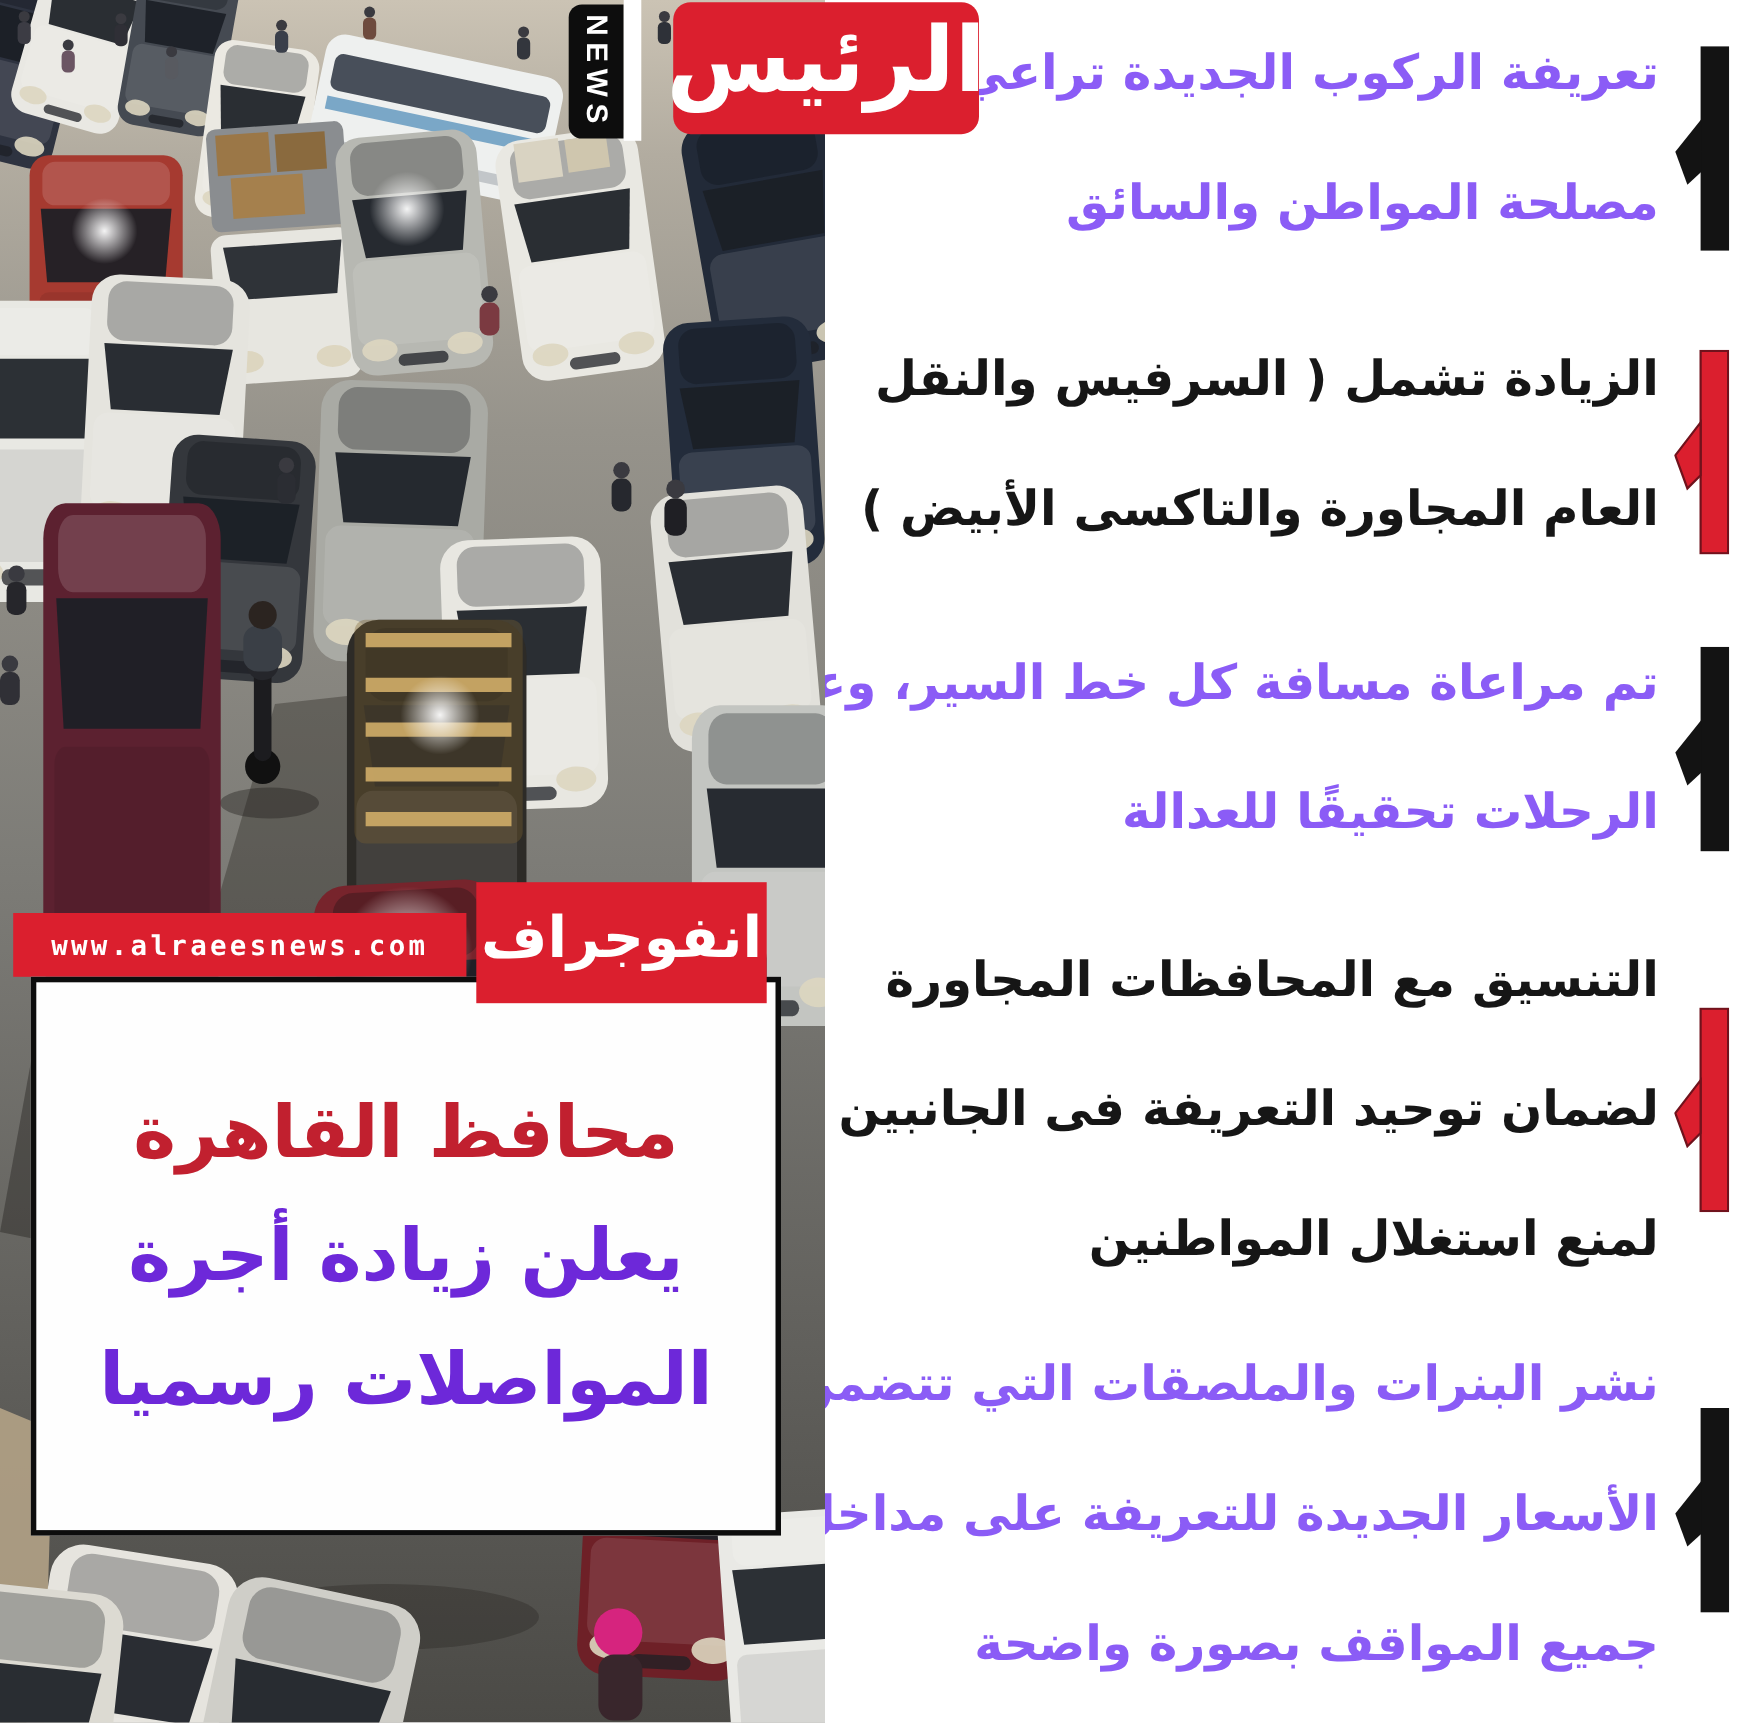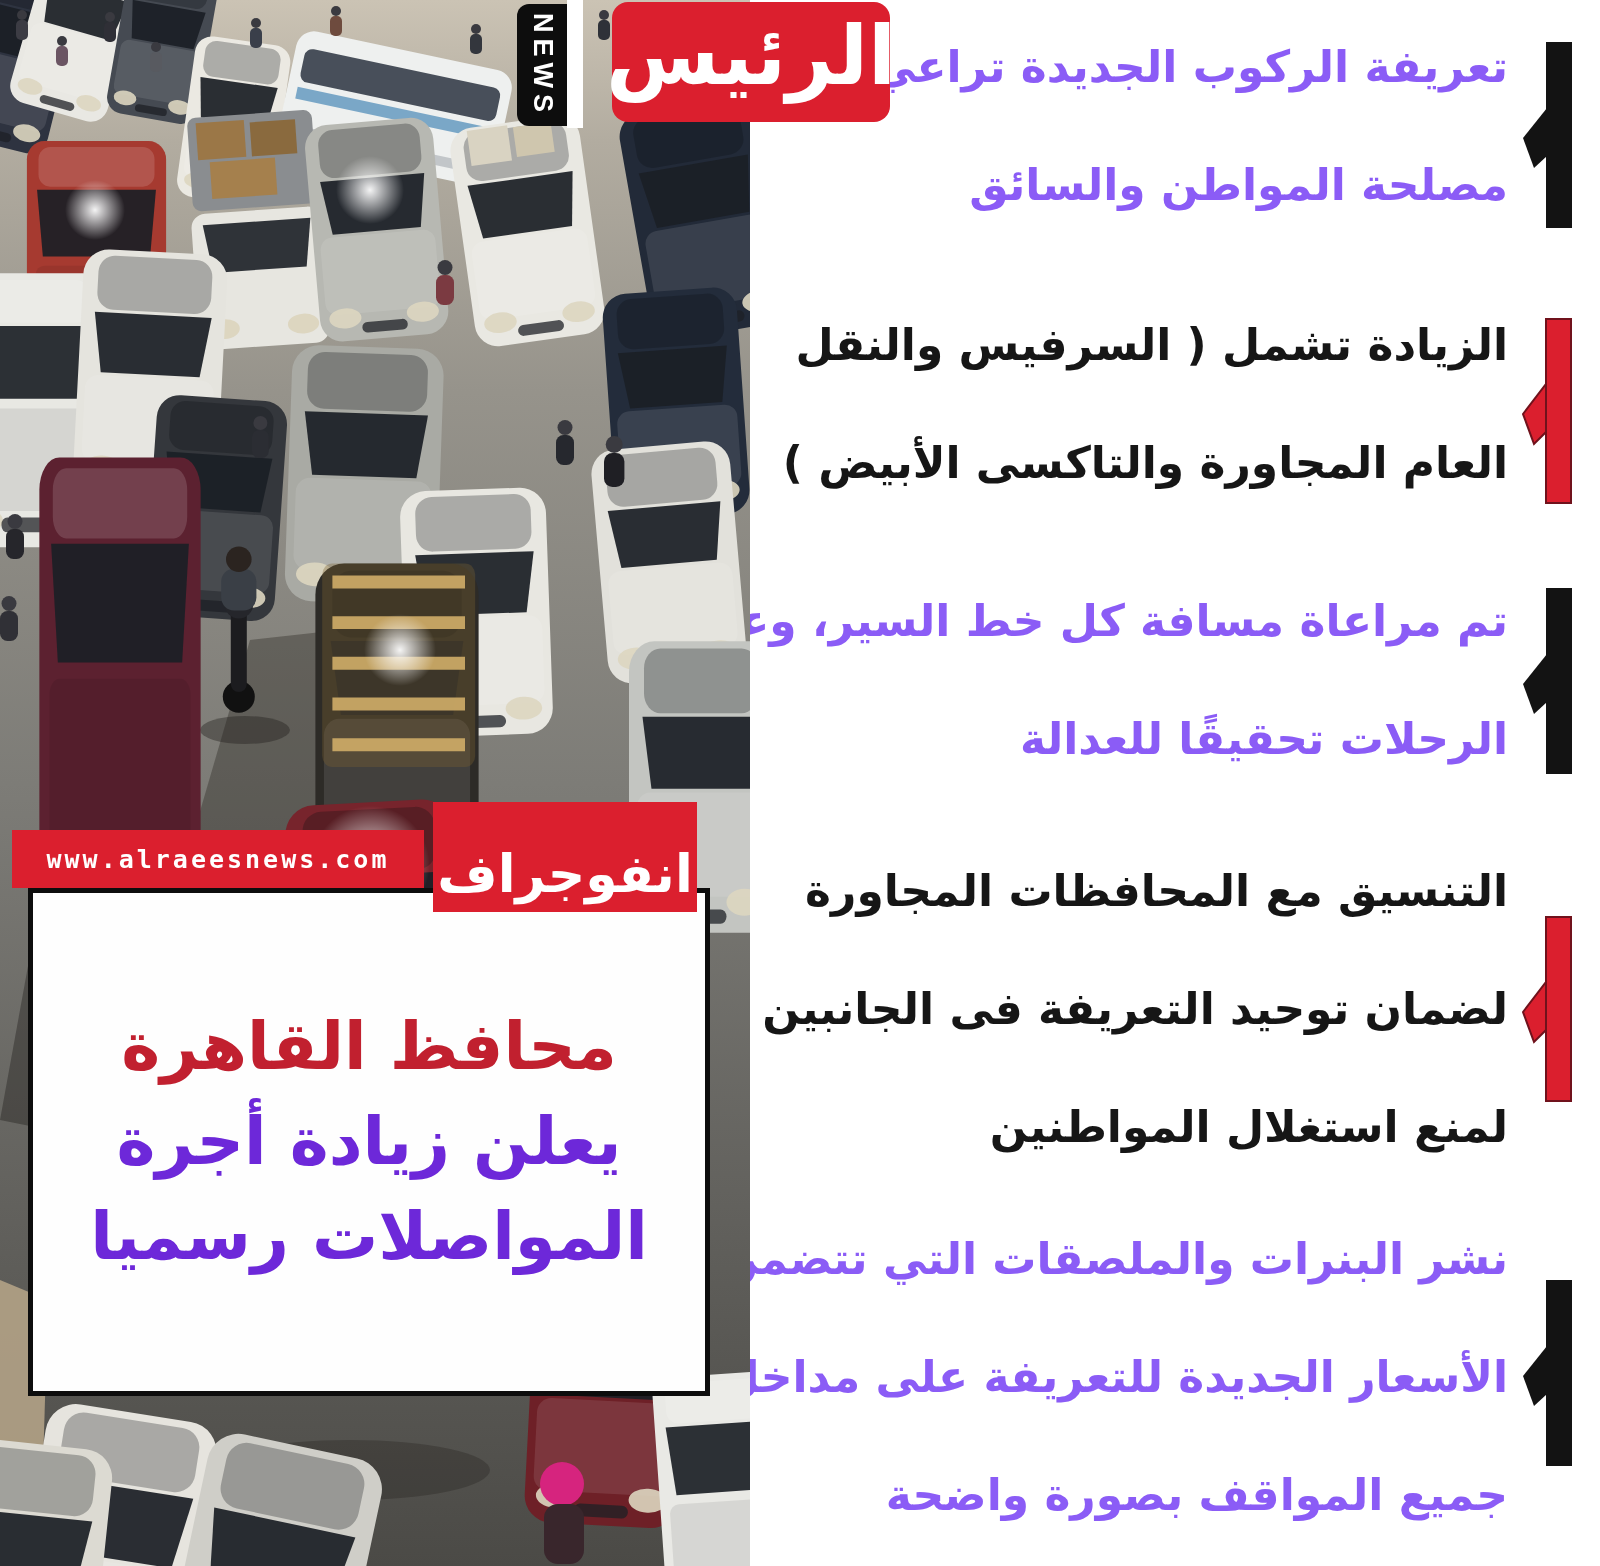--- a/index.html
+++ b/index.html
@@ -21,28 +21,28 @@
       background:#db1f2e;border-radius:16px;z-index:3;
       display:flex;align-items:center;justify-content:center;}
   .logo-box span{color:#ffffff;font-size:82px;font-weight:bold;line-height:1;padding-bottom:12px;}
 
   
   .site-strip{position:absolute;left:12px;top:830px;width:412px;height:58px;
       background:#db1f2e;z-index:3;display:flex;align-items:center;justify-content:center;}
   .site-strip span{color:#ffffff;font-family:"DejaVu Sans Mono",monospace;
       font-weight:bold;font-size:25px;letter-spacing:3px;}
   .infograph-box{position:absolute;left:433px;top:802px;width:264px;height:110px;
-      background:#db1f2e;z-index:5;display:flex;align-items:flex-end;justify-content:center;}
+      background:#db1f2e;z-index:5;display:flex;align-items:center;justify-content:center;}
   .infograph-box span{color:#ffffff;font-size:52px;font-weight:bold;padding-bottom:8px;}
 
   
   .headline-box{position:absolute;left:28px;top:888px;width:682px;height:508px;
       background:#fefefe;border:5px solid #0d0d0d;box-sizing:border-box;z-index:4;
       display:flex;flex-direction:column;justify-content:center;align-items:center;
-      gap:29px;direction:rtl;}
+      gap:46px;direction:rtl;}
   .h-line{font-size:66px;font-weight:bold;color:#6d28d9;line-height:1;white-space:nowrap;}
   .h-line.red{color:#c1202f;}
 
   
   .bullets{position:absolute;left:750px;top:0;width:850px;height:1566px;z-index:2;overflow:hidden;}
   .bullet{position:absolute;right:0;width:100%;direction:rtl;text-align:right;
       padding-right:92px;box-sizing:border-box;font-weight:bold;font-size:44px;
       line-height:118px;white-space:nowrap;}
   .bullet.red{color:#8b5cf6;}
   .bullet.black{color:#161616;}

